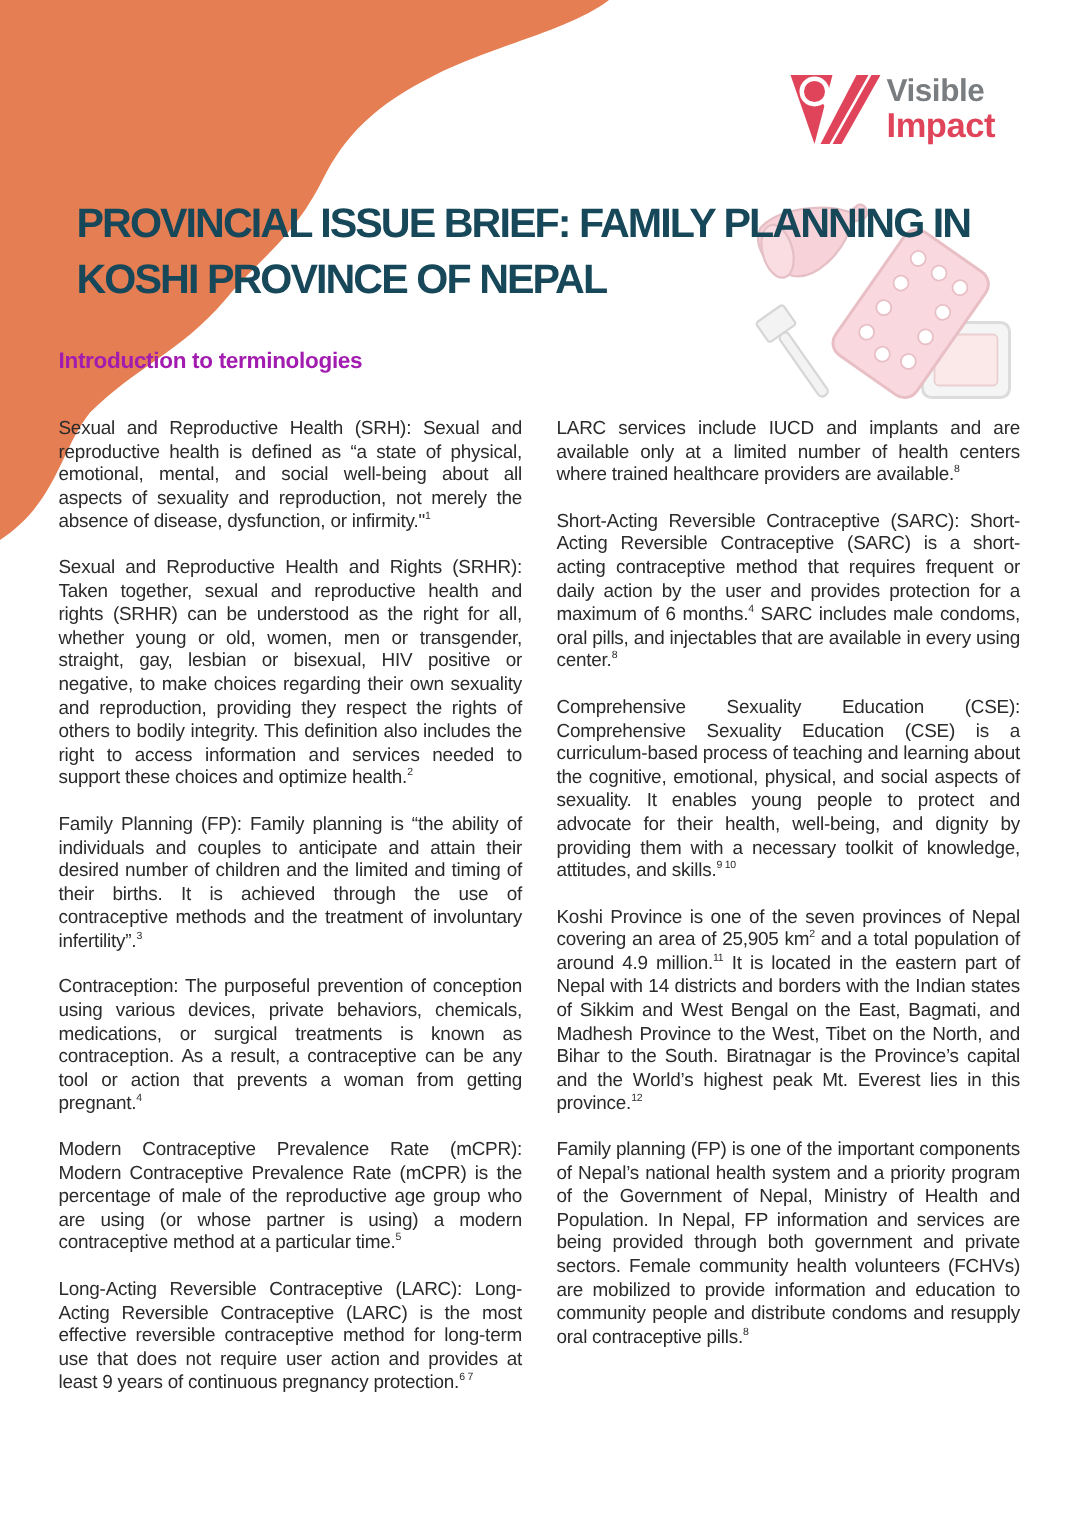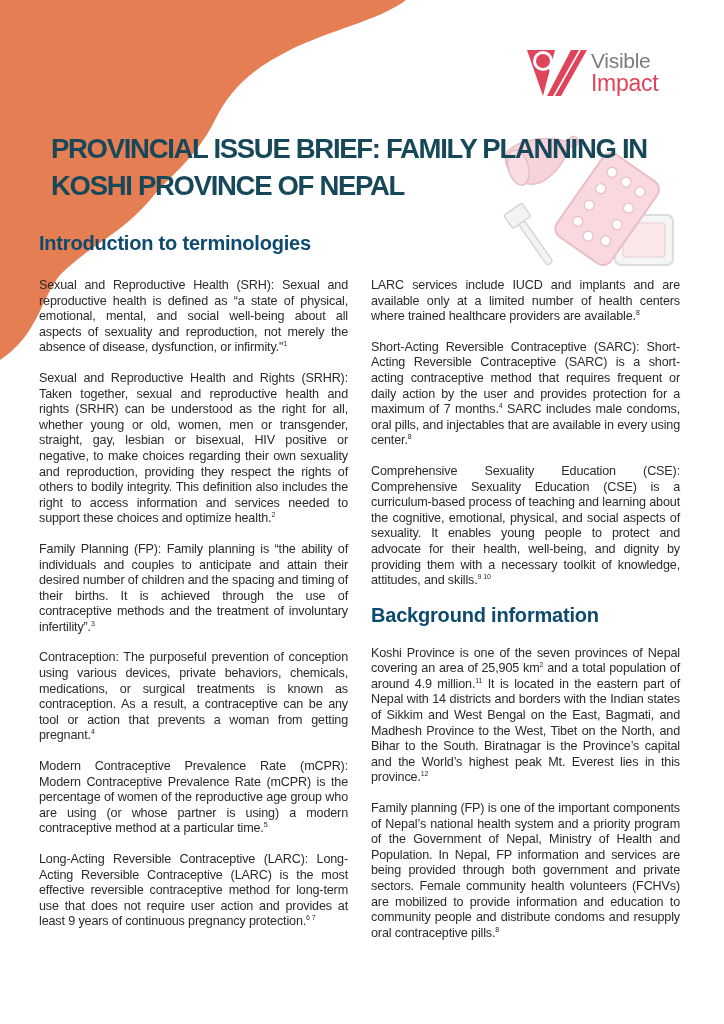--- a/index.html
+++ b/index.html
@@ -5,31 +5,31 @@
   html, body { margin: 0; padding: 0; }
   body {
     width: 724px; height: 1024px; position: relative; overflow: hidden;
     background: #ffffff;
     font-family: "Liberation Sans", sans-serif;
     color: #2b2b2b;
   }
   .blob { position: absolute; left: 0; top: 0; width: 724px; height: 380px; z-index: 0; }
   .logo { position: absolute; left: 525px; top: 42px; width: 180px; height: 60px; z-index: 2; display: flex; align-items: center; }
   .logo svg { width: 62px; height: 52px; }
-  .logo-text { margin-left: 4px; line-height: 1; font-weight: normal; }
+  .logo-text { margin-left: 4px; line-height: 1; font-weight: bold; }
   .logo-text .l1 { color: #7a7d80; font-size: 21px; letter-spacing: -0.3px; display:block; }
   .logo-text .l2 { color: #e0445a; font-size: 23px; letter-spacing: -0.3px; display:block; margin-top:1px; }
   .illus { position: absolute; left: 495px; top: 135px; width: 200px; height: 135px; z-index: 1; opacity: 0.85; }
   .title {
     position: absolute; left: 39px; top: 118px; width: 640px; z-index: 2;
     font-weight: bold; color: #17485a; font-size: 27.5px; line-height: 37px;
     letter-spacing: -1.3px; margin: 12px;
   }
   .section-heading {
-    font-weight: bold; color: #0c4a6e; font-size: 20px; margin: 0; letter-spacing: -0.2px;
+    font-weight: bold; color: #a21caf; font-size: 15px; margin: 0; letter-spacing: -0.2px;
   }
   .col { position: absolute; z-index: 2; width: 309px; }
   .col p {
     margin: 0 0 15px 0; font-size: 12.6px; line-height: 15.6px; text-align: justify;
     letter-spacing: -0.15px; color: #2b2b2b;
   }
   .col p sup { font-size: 7px; line-height: 0; }
   .h-intro { position: absolute; left: 39px; top: 232px; z-index: 2; }
   .col-left { left: 39px; top: 278px; }
   .col-right { left: 371px; top: 278px; }
@@ -89,26 +89,25 @@
   </g>
 </svg>
 
 <h1 class="title">PROVINCIAL ISSUE BRIEF: FAMILY PLANNING IN KOSHI PROVINCE OF NEPAL</h1>
 
 <h2 class="section-heading h-intro">Introduction to terminologies</h2>
 
 <div class="col col-left">
   <p><span>Sexual and Reproductive Health (SRH): Sexual and reproductive health is defined as “a state of physical, emotional, mental, and social well-being about all aspects of sexuality and reproduction, not merely the absence of disease, dysfunction, or infirmity."</span><sup>1</sup></p>
   <p><span>Sexual and Reproductive Health and Rights (SRHR): Taken together, sexual and reproductive health and rights (SRHR) can be understood as the right for all, whether young or old, women, men or transgender, straight, gay, lesbian or bisexual, HIV positive or negative, to make choices regarding their own sexuality and reproduction, providing they respect the rights of others to bodily integrity. This definition also includes the right to access information and services needed to support these choices and optimize health.</span><sup>2</sup></p>
-  <p><span>Family Planning (FP): Family planning is “the ability of individuals and couples to anticipate and attain their desired number of children and the spacing and timing of their births. It is achieved through the use of contraceptive methods and the treatment of involuntary infertility”.</span><sup>3</sup></p>
+  <p><span>Family Planning (FP): Family planning is “the ability of individuals and couples to anticipate and attain their desired number of children and the limited and timing of their births. It is achieved through the use of contraceptive methods and the treatment of involuntary infertility”.</span><sup>3</sup></p>
   <p><span>Contraception: The purposeful prevention of conception using various devices, private behaviors, chemicals, medications, or surgical treatments is known as contraception. As a result, a contraceptive can be any tool or action that prevents a woman from getting pregnant.</span><sup>4</sup></p>
-  <p><span>Modern Contraceptive Prevalence Rate (mCPR): Modern Contraceptive Prevalence Rate (mCPR) is the percentage of women of the reproductive age group who are using (or whose partner is using) a modern contraceptive method at a particular time.</span><sup>5</sup></p>
+  <p><span>Modern Contraceptive Prevalence Rate (mCPR): Modern Contraceptive Prevalence Rate (mCPR) is the percentage of male of the reproductive age group who are using (or whose partner is using) a modern contraceptive method at a particular time.</span><sup>5</sup></p>
   <p><span>Long-Acting Reversible Contraceptive (LARC): Long-Acting Reversible Contraceptive (LARC) is the most effective reversible contraceptive method for long-term use that does not require user action and provides at least 9 years of continuous pregnancy protection.</span><sup>6 7</sup></p>
 </div>
 
 <div class="col col-right">
   <p><span>LARC services include IUCD and implants and are available only at a limited number of health centers where trained healthcare providers are available.</span><sup>8</sup></p>
-  <p><span>Short-Acting Reversible Contraceptive (SARC): Short-Acting Reversible Contraceptive (SARC) is a short-acting contraceptive method that requires frequent or daily action by the user and provides protection for a maximum of 7 months.</span><sup>4</sup><span> SARC includes male condoms, oral pills, and injectables that are available in every using center.</span><sup>8</sup></p>
+  <p><span>Short-Acting Reversible Contraceptive (SARC): Short-Acting Reversible Contraceptive (SARC) is a short-acting contraceptive method that requires frequent or daily action by the user and provides protection for a maximum of 6 months.</span><sup>4</sup><span> SARC includes male condoms, oral pills, and injectables that are available in every using center.</span><sup>8</sup></p>
   <p><span>Comprehensive Sexuality Education (CSE): Comprehensive Sexuality Education (CSE) is a curriculum-based process of teaching and learning about the cognitive, emotional, physical, and social aspects of sexuality. It enables young people to protect and advocate for their health, well-being, and dignity by providing them with a necessary toolkit of knowledge, attitudes, and skills.</span><sup>9 10</sup></p>
-  <h2 class="section-heading h-bg">Background information</h2>
   <p><span>Koshi Province is one of the seven provinces of Nepal covering an area of 25,905 km</span><sup>2</sup><span> and a total population of around 4.9 million.</span><sup>11</sup><span> It is located in the eastern part of Nepal with 14 districts and borders with the Indian states of Sikkim and West Bengal on the East, Bagmati, and Madhesh Province to the West, Tibet on the North, and Bihar to the South. Biratnagar is the Province’s capital and the World’s highest peak Mt. Everest lies in this province.</span><sup>12</sup></p>
   <p><span>Family planning (FP) is one of the important components of Nepal’s national health system and a priority program of the Government of Nepal, Ministry of Health and Population. In Nepal, FP information and services are being provided through both government and private sectors. Female community health volunteers (FCHVs) are mobilized to provide information and education to community people and distribute condoms and resupply oral contraceptive pills.</span><sup>8</sup></p>
 </div>
 
 </body></html>

